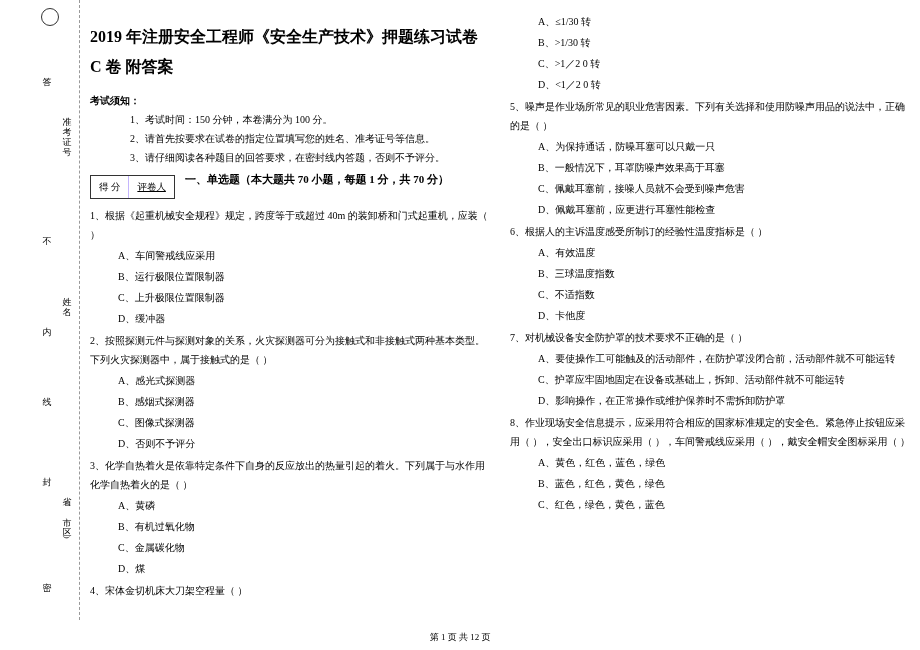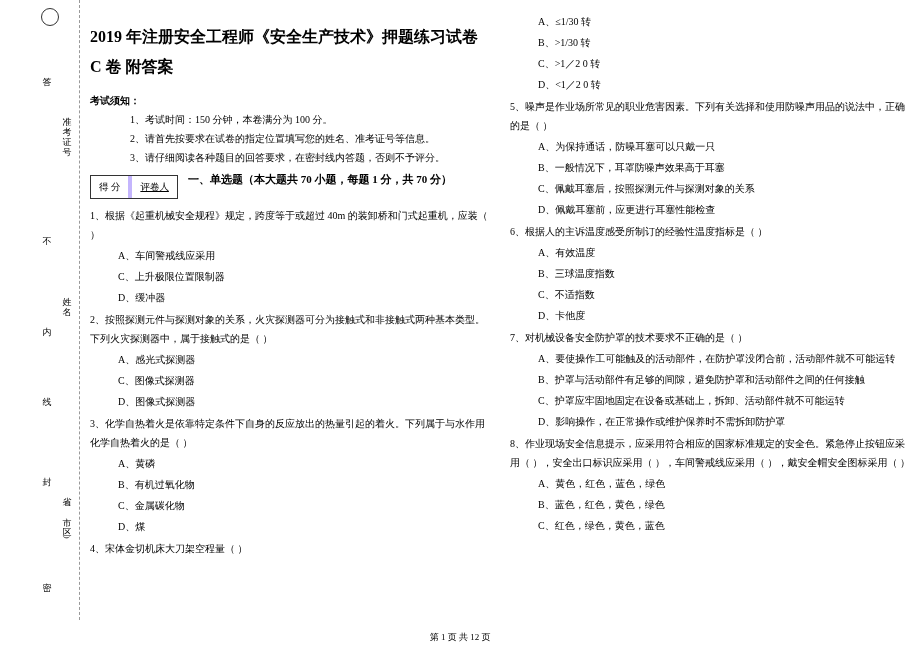--- a/index.html
+++ b/index.html
@@ -64,21 +64,21 @@
       margin: 12px 0 8px;
     }
     .notice-head { font-weight: bold; margin-top: 0; }
     .score-box {
       display: inline-flex;
       margin: 8px 0 4px;
       border: 1px solid #333;
     }
     .score-box > div {
       padding: 2px 8px;
-      border-right: 4px solid #c4b5fd;
+      border-right: 1px solid #c4b5fd;
       font-size: 9.5px;
     }
     .score-box > div:last-child { border-right: none; text-decoration: underline; }
     .section-title {
       font-weight: bold;
       font-size: 11px;
       text-align: left;
       margin: 2px 0 4px;
     }
     .q { margin-top: 3px; }
@@ -125,58 +125,59 @@
       <div class="section-row">
         <div class="score-box">
           <div>得 分</div>
           <div>评卷人</div>
         </div>
         <div class="section-title" style="flex:1">一、单选题（本大题共 70 小题，每题 1 分，共 70 分）</div>
       </div>
 
       <div class="q">1、根据《起重机械安全规程》规定，跨度等于或超过 40m 的装卸桥和门式起重机，应装（     ）</div>
       <div class="opt">A、车间警戒线应采用</div>
+      <div class="opt">B、运行极限位置限制器</div>
       <div class="opt">C、上升极限位置限制器</div>
       <div class="opt">D、缓冲器</div>
 
       <div class="q">2、按照探测元件与探测对象的关系，火灾探测器可分为接触式和非接触式两种基本类型。下列火灾探测器中，属于接触式的是（     ）</div>
       <div class="opt">A、感光式探测器</div>
+      <div class="opt">B、感烟式探测器</div>
       <div class="opt">C、图像式探测器</div>
-      <div class="opt">D、图像式探测器</div>
+      <div class="opt">D、否则不予评分</div>
 
       <div class="q">3、化学自热着火是依靠特定条件下自身的反应放出的热量引起的着火。下列属于与水作用化学自热着火的是（     ）</div>
       <div class="opt">A、黄磷</div>
       <div class="opt">B、有机过氧化物</div>
       <div class="opt">C、金属碳化物</div>
       <div class="opt">D、煤</div>
 
       <div class="q">4、宋体金切机床大刀架空程量（     ）</div>
     </div>
 
     <div class="col">
       <div class="opt">A、≤1/30 转</div>
       <div class="opt">B、&gt;1/30 转</div>
       <div class="opt">C、&gt;1／2 0 转</div>
       <div class="opt">D、&lt;1／2 0 转</div>
 
       <div class="q">5、噪声是作业场所常见的职业危害因素。下列有关选择和使用防噪声用品的说法中，正确的是（      ）</div>
       <div class="opt">A、为保持通话，防噪耳塞可以只戴一只</div>
       <div class="opt">B、一般情况下，耳罩防噪声效果高于耳塞</div>
-      <div class="opt">C、佩戴耳塞后，按照探测元件与探测对象的关系</div>
+      <div class="opt">C、佩戴耳塞前，接噪人员就不会受到噪声危害</div>
       <div class="opt">D、佩戴耳塞前，应更进行耳塞性能检查</div>
 
       <div class="q">6、根据人的主诉温度感受所制订的经验性温度指标是（     ）</div>
       <div class="opt">A、有效温度</div>
       <div class="opt">B、三球温度指数</div>
       <div class="opt">C、不适指数</div>
       <div class="opt">D、卡他度</div>
 
       <div class="q">7、对机械设备安全防护罩的技术要求不正确的是（      ）</div>
       <div class="opt">A、要使操作工可能触及的活动部件，在防护罩没闭合前，活动部件就不可能运转</div>
-      <div class="opt">B、护罩与活动部件有足够的间隙，避免防护罩和活动部件之间的任何接触</div>
       <div class="opt">C、护罩应牢固地固定在设备或基础上，拆卸、活动部件就不可能运转</div>
       <div class="opt">D、影响操作，在正常操作或维护保养时不需拆卸防护罩</div>
 
       <div class="q">8、作业现场安全信息提示，应采用符合相应的国家标准规定的安全色。紧急停止按钮应采用（       ），安全出口标识应采用（       ），车间警戒线应采用（       ），戴安全帽安全图标采用（       ）</div>
       <div class="opt">A、黄色，红色，蓝色，绿色</div>
       <div class="opt">B、蓝色，红色，黄色，绿色</div>
       <div class="opt">C、红色，绿色，黄色，蓝色</div>
     </div>
   </div>
 

